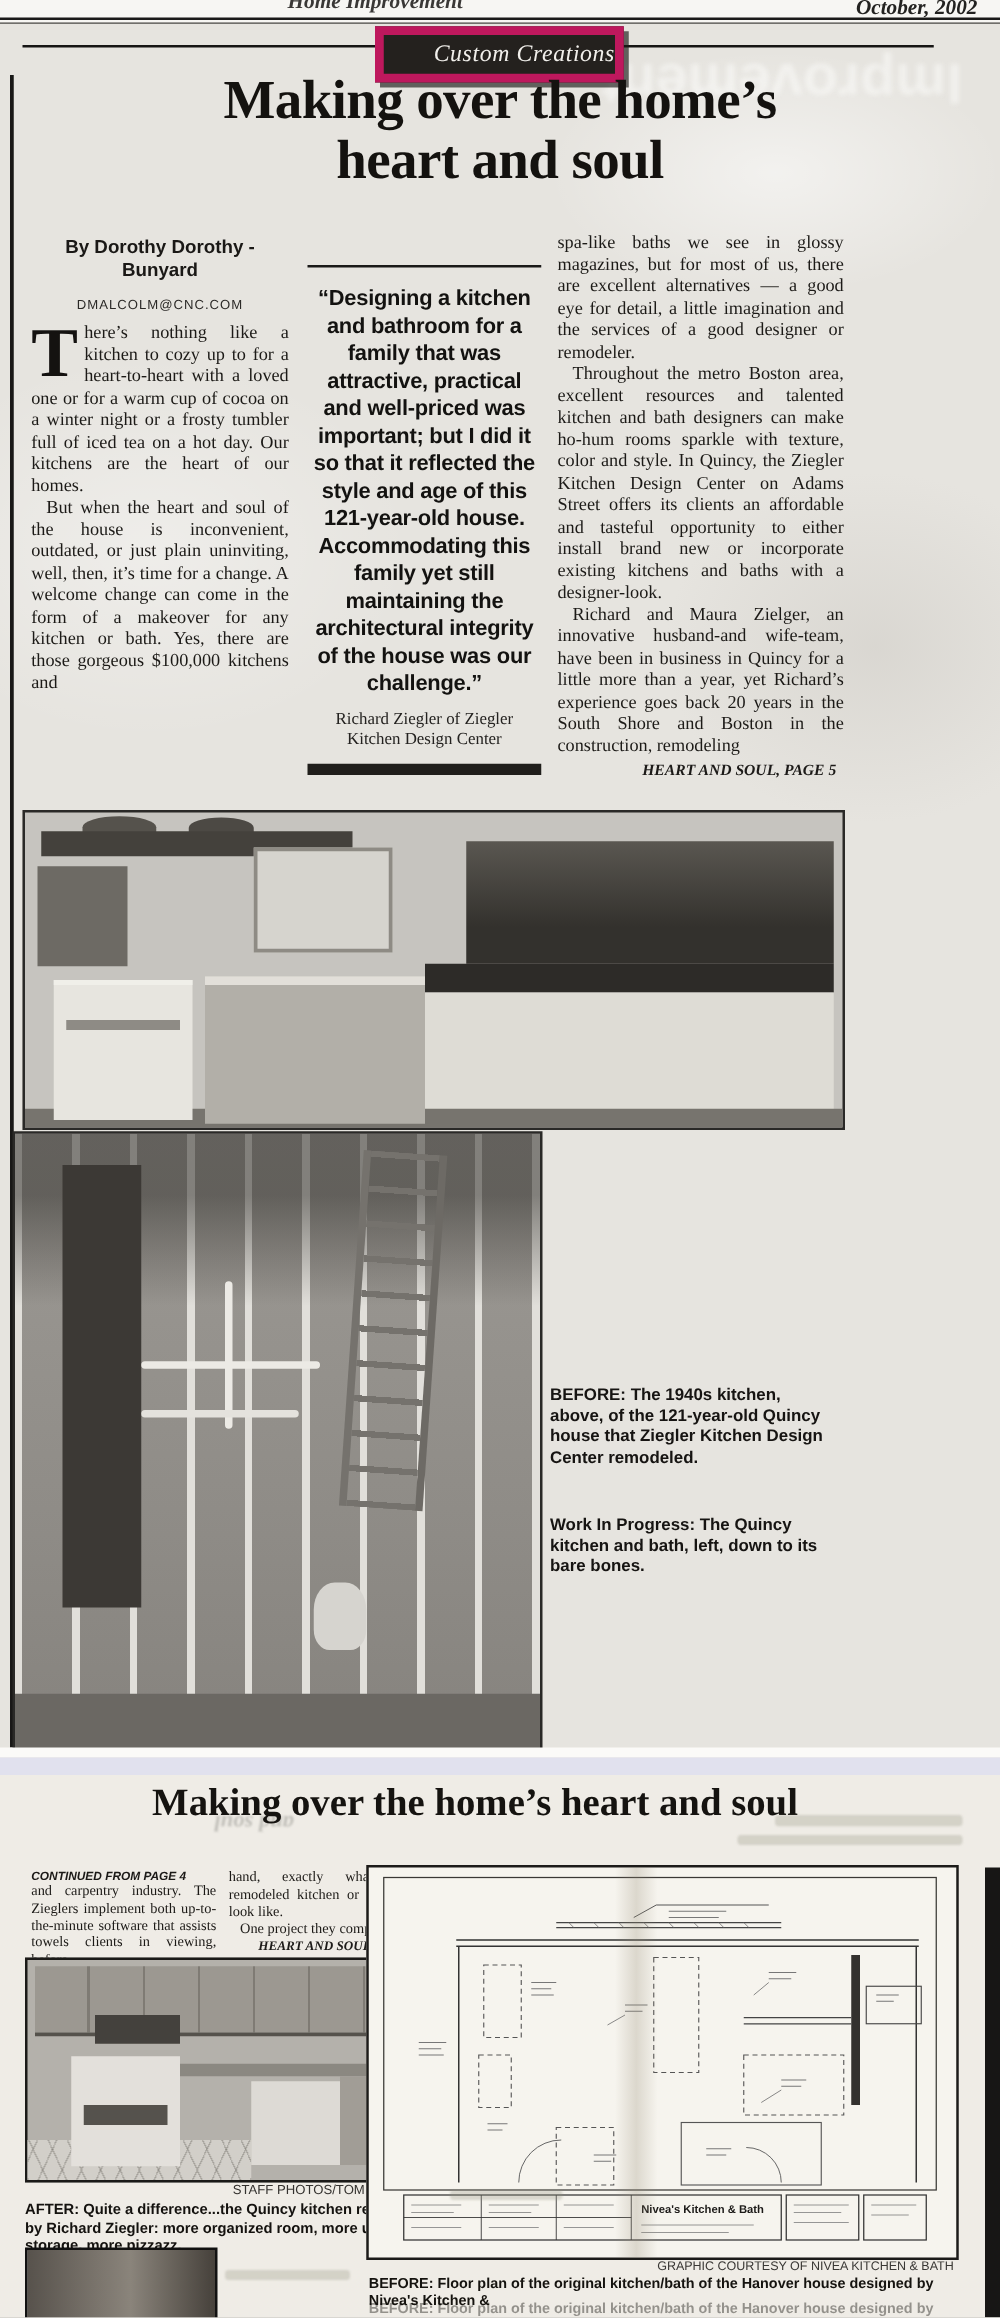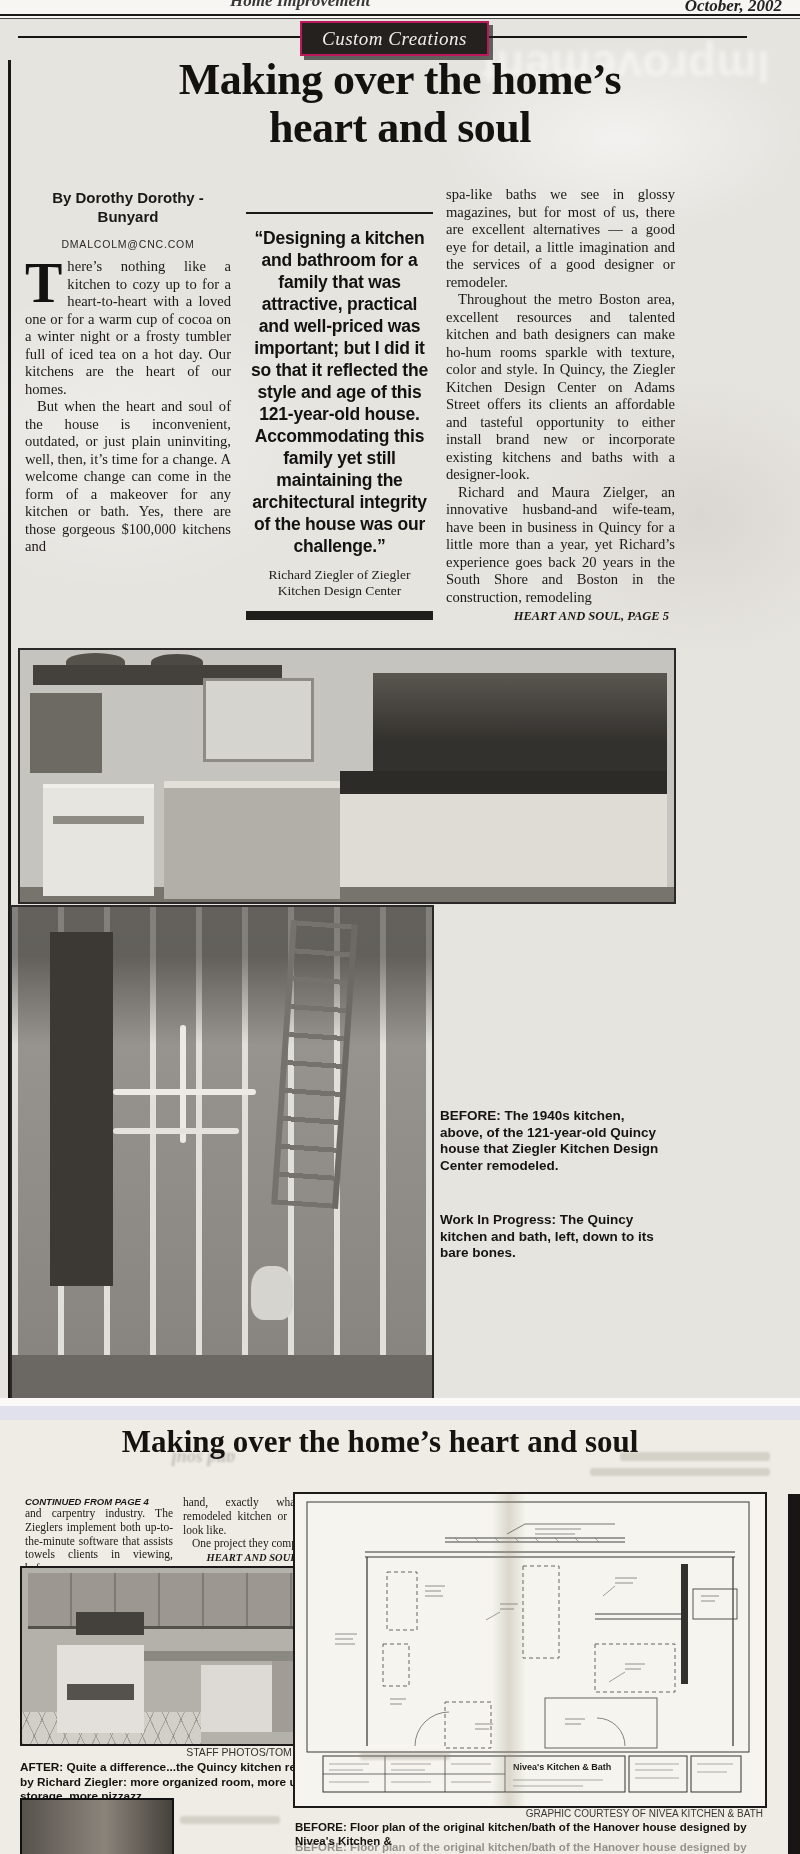--- a/index.html
+++ b/index.html
@@ -9,22 +9,22 @@
   
   .masthead{left:0;top:0;width:800px;height:18px;background:#f7f6f3;overflow:hidden;}
   .mast-left{left:230px;top:-9px;font:italic 700 17px "Liberation Serif",serif;color:#3a3836;filter:blur(.4px);}
   .mast-right{right:18px;top:-4px;font:italic 700 17px "Liberation Serif",serif;color:#232220;}
   .rule-a{left:0;top:14px;width:800px;height:2px;background:#1a1918;}
   .rule-b{left:0;top:18px;width:800px;height:1px;background:#4a4846;}
   .page-left-border{left:8px;top:60px;width:3px;height:1338px;background:#191817;}
   
   .kick-line-l{left:18px;top:36px;width:282px;height:2px;background:#161514;}
   .kick-line-r{left:485px;top:36px;width:262px;height:2px;background:#161514;}
-  .kicker{left:300px;top:21px;width:185px;height:31px;background:#24211e;border:2px solid #be185d;
-    box-shadow:4px 4px 0 rgba(25,24,22,.65);display:flex;align-items:center;justify-content:center;}
+  .kicker{left:300px;top:21px;width:185px;height:31px;background:#24211e;border:7px solid #be185d;
+    box-shadow:4px 4px 0 rgba(25,24,22,.65);display:flex;align-items:center;justify-content:flex-end;}
   .kicker span{font:italic 19px "Liberation Serif",serif;color:#f1efeb;letter-spacing:.5px;}
   
   .hl1{left:40px;top:56px;width:720px;text-align:center;font:700 44px/48px "Liberation Serif",serif;
     color:#14120f;letter-spacing:-.5px;}
   .ghost-mast{left:470px;top:40px;width:300px;font:700 46px "Liberation Sans",sans-serif;
     color:rgba(252,252,250,.55);transform:rotate(180deg);filter:blur(2px);}
   
   .col1{left:25px;top:188px;width:206px;}
   .col2{left:246px;top:212px;width:187px;}
   .col3{left:446px;top:186px;width:229px;}

